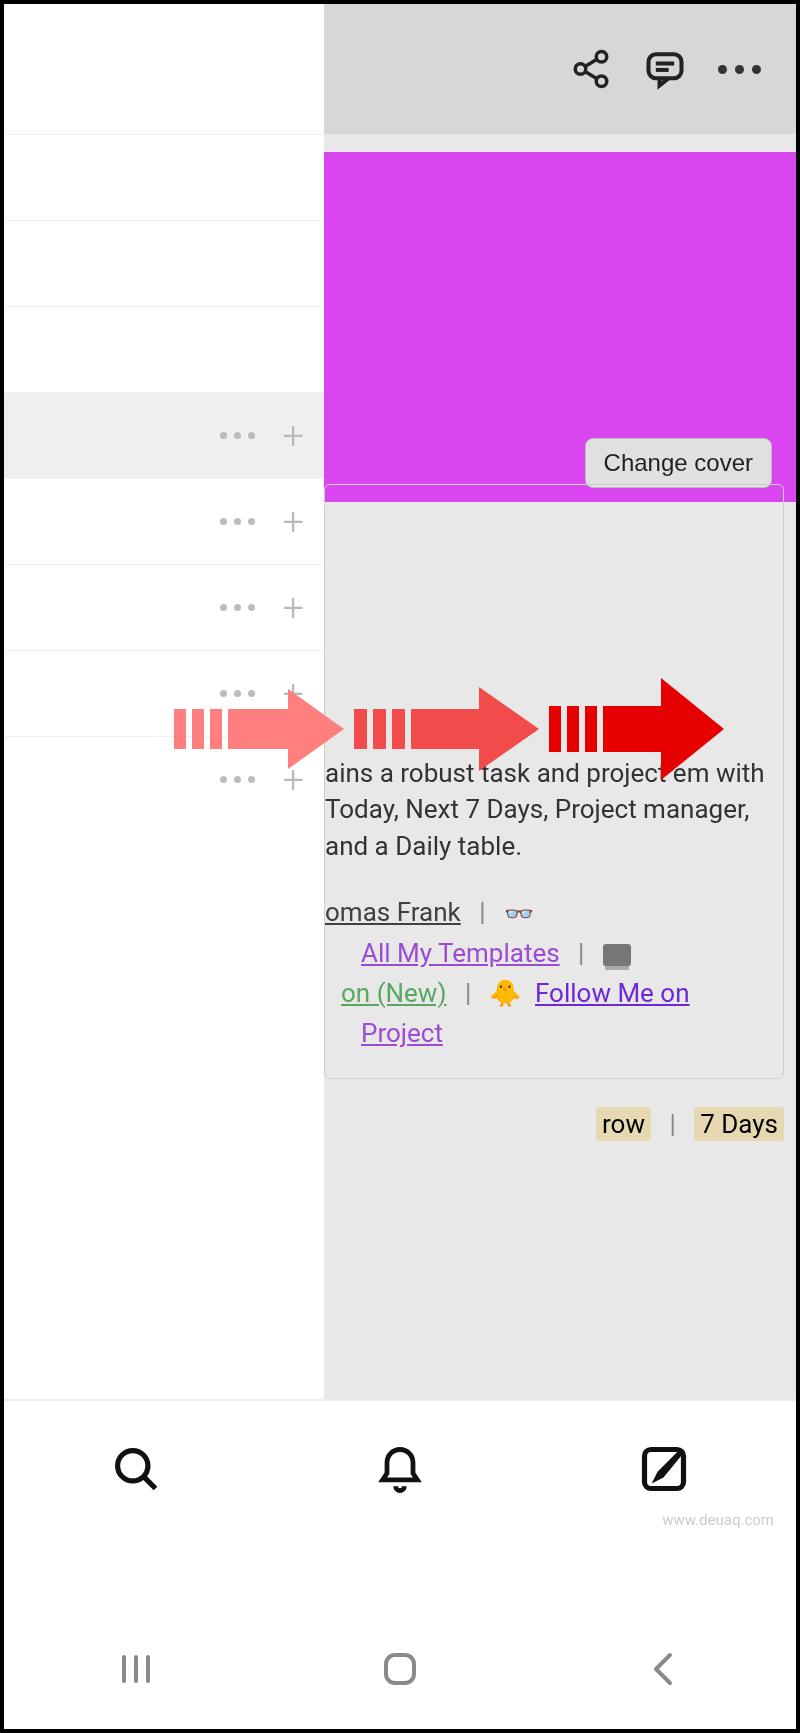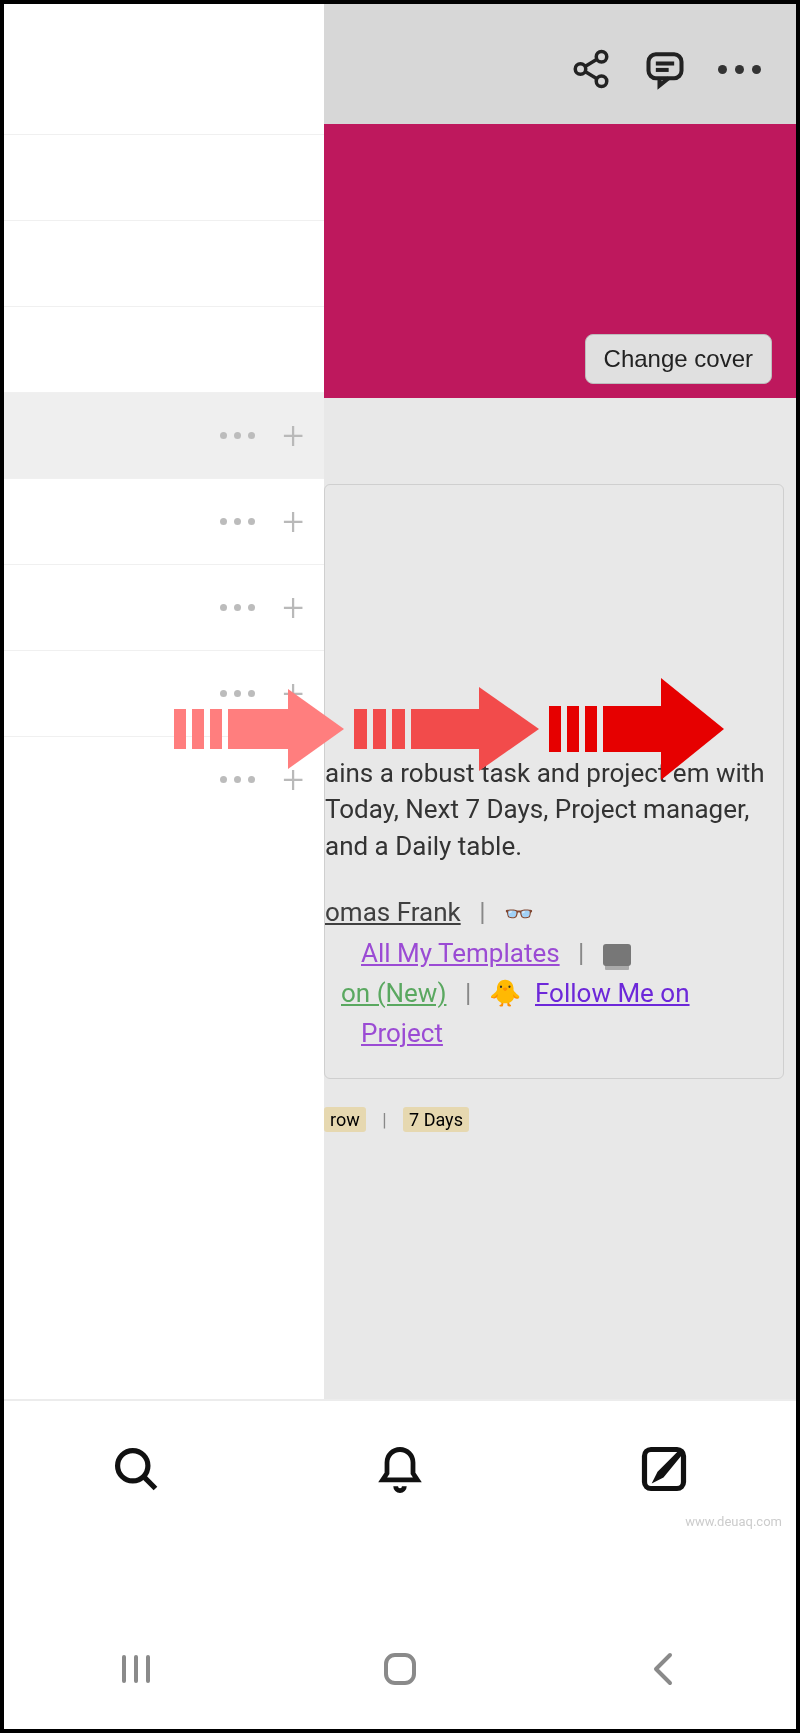--- a/index.html
+++ b/index.html
@@ -4,57 +4,57 @@
 <style>
   * { box-sizing: border-box; margin: 0; padding: 0; }
   html, body { width: 800px; height: 1733px; font-family: -apple-system, BlinkMacSystemFont, "Segoe UI", Roboto, Helvetica, Arial, sans-serif; background: #fff; overflow: hidden; }
   .frame { position: relative; width: 800px; height: 1733px; border: 4px solid #000; background: #fff; }
   
   .main { position: absolute; left: 320px; top: 0; right: 0; height: 1395px; background: #e8e8e8; }
   .topbar { position: absolute; top: 0; left: 0; right: 0; height: 130px; background: #d7d7d7; display: flex; justify-content: flex-end; align-items: center; gap: 28px; padding-right: 34px; }
   .topbar .ico { width: 46px; height: 46px; display: flex; align-items: center; justify-content: center; }
   .dots3 { display: flex; gap: 8px; }
   .dots3 span { width: 9px; height: 9px; border-radius: 50%; background: #333; }
-  .cover { position: absolute; top: 120px; left: 0; right: 0; height: 274px; background: #be185d; }
+  .cover { position: absolute; top: 148px; left: 0; right: 0; height: 350px; background: #d946ef; }
   .change-cover { position: absolute; right: 24px; bottom: 14px; background: #e0e0e0; border: 1px solid #bdbdbd; border-radius: 8px; padding: 10px 18px; font-size: 24px; color: #222; }
   .page-body { position: absolute; top: 480px; left: 0; right: 0; padding: 0 12px 0 0; }
   .callout { border: 1px solid #cfcfcf; border-radius: 6px; padding: 270px 16px 24px 0; margin-bottom: 30px; font-size: 26px; line-height: 1.4; color: #333; }
   .callout p { margin-bottom: 28px; }
   .links { font-size: 26px; line-height: 1.55; }
   .sep { color: #888; padding: 0 12px; }
   .lk-red { color: #404040; text-decoration: underline; }
   .lk-purple { color: #9b4bd4; text-decoration: underline; padding-left: 36px; }
   .lk-green { color: #5aa860; text-decoration: underline; padding-left: 16px; }
   .lk-blue { color: #6d28d9; text-decoration: underline; }
   .bold { font-weight: 700; color: #111; }
   .glasses, .monitor, .chick { display: inline-block; vertical-align: middle; }
   .glasses { font-size: 24px; color: #888; }
   .monitor { width: 28px; height: 22px; background: #777; border-radius: 3px; box-shadow: 0 6px 0 -2px #aaa; }
-  .highlights { margin-top: 20px; font-size: 18px; }
+  .highlights { margin-top: 20px; font-size: 26px; text-align: right; }
   .hl { background: #e6d8b0; padding: 2px 6px; border-radius: 3px; }
   
   .sidebar { position: absolute; left: 0; top: 0; width: 320px; height: 1395px; background: #fff; }
   .sb-row { height: 86px; border-top: 1px solid #f0f0f0; display: flex; align-items: center; justify-content: flex-end; padding-right: 20px; gap: 28px; }
   .sb-row.sel { background: #efefef; }
   .sb-row .more { display: flex; gap: 7px; }
   .sb-row .more span { width: 7px; height: 7px; border-radius: 50%; background: #bcbcbc; }
   .sb-row .plus { font-size: 38px; color: #b9b9b9; font-weight: 300; line-height: 1; }
   
   .arrow { position: absolute; top: 675px; height: 100px; display: flex; align-items: center; }
   .arrow svg { display: block; }
   .a1 { left: 170px; }
   .a2 { left: 350px; }
   .a3 { left: 545px; }
   
   .appbar { position: absolute; left: 0; right: 0; top: 1395px; height: 138px; background: #fff; border-top: 2px solid #ececec; display: flex; align-items: center; justify-content: space-around; }
   .appbar .ico { width: 52px; height: 52px; }
   
   .sysnav { position: absolute; left: 0; right: 0; bottom: 0; height: 120px; background: #fff; display: flex; align-items: center; justify-content: space-around; }
   .sysnav .nb { width: 40px; height: 40px; display: flex; align-items: center; justify-content: center; }
-  .wm2 { position:absolute; right:14px; bottom:200px; font-size:13px; color:#ccc; transform: rotate(0deg);}
+  .wm2 { position:absolute; right:22px; bottom:200px; font-size:15px; color:#ccc; transform: rotate(0deg);}
 </style>
 </head>
 <body>
 
 <div class="frame">
 
   <div class="main">
     <div class="topbar">
       <div class="ico">
         <svg viewBox="0 0 24 24" width="42" height="42" fill="none" stroke="#222" stroke-width="2">

